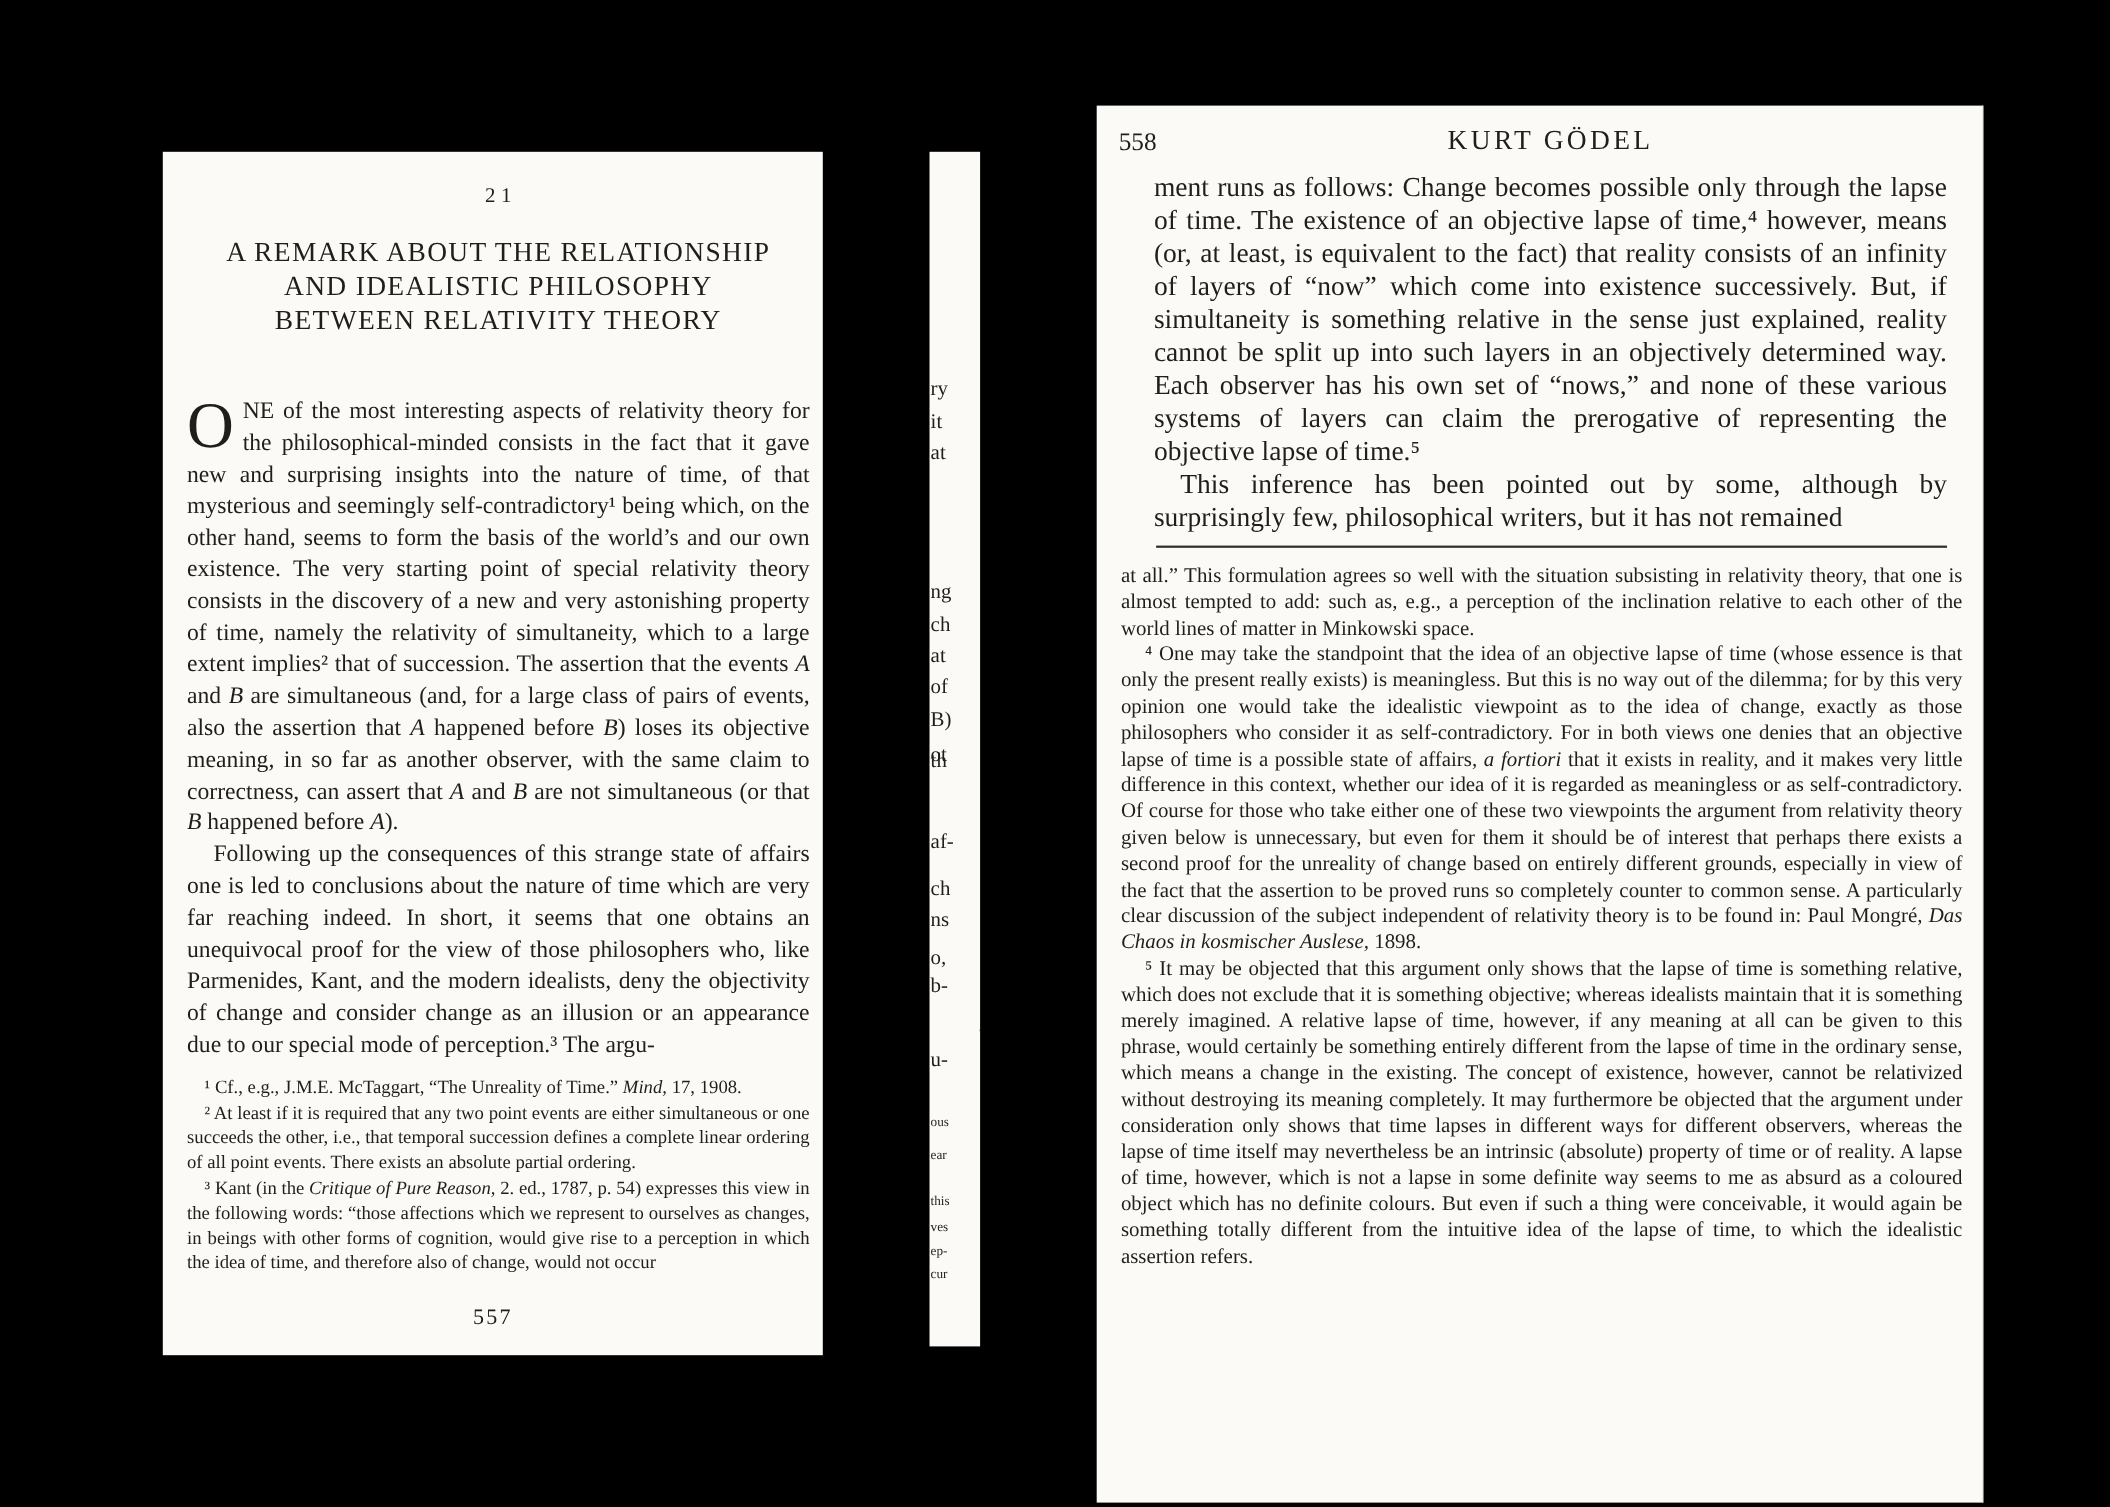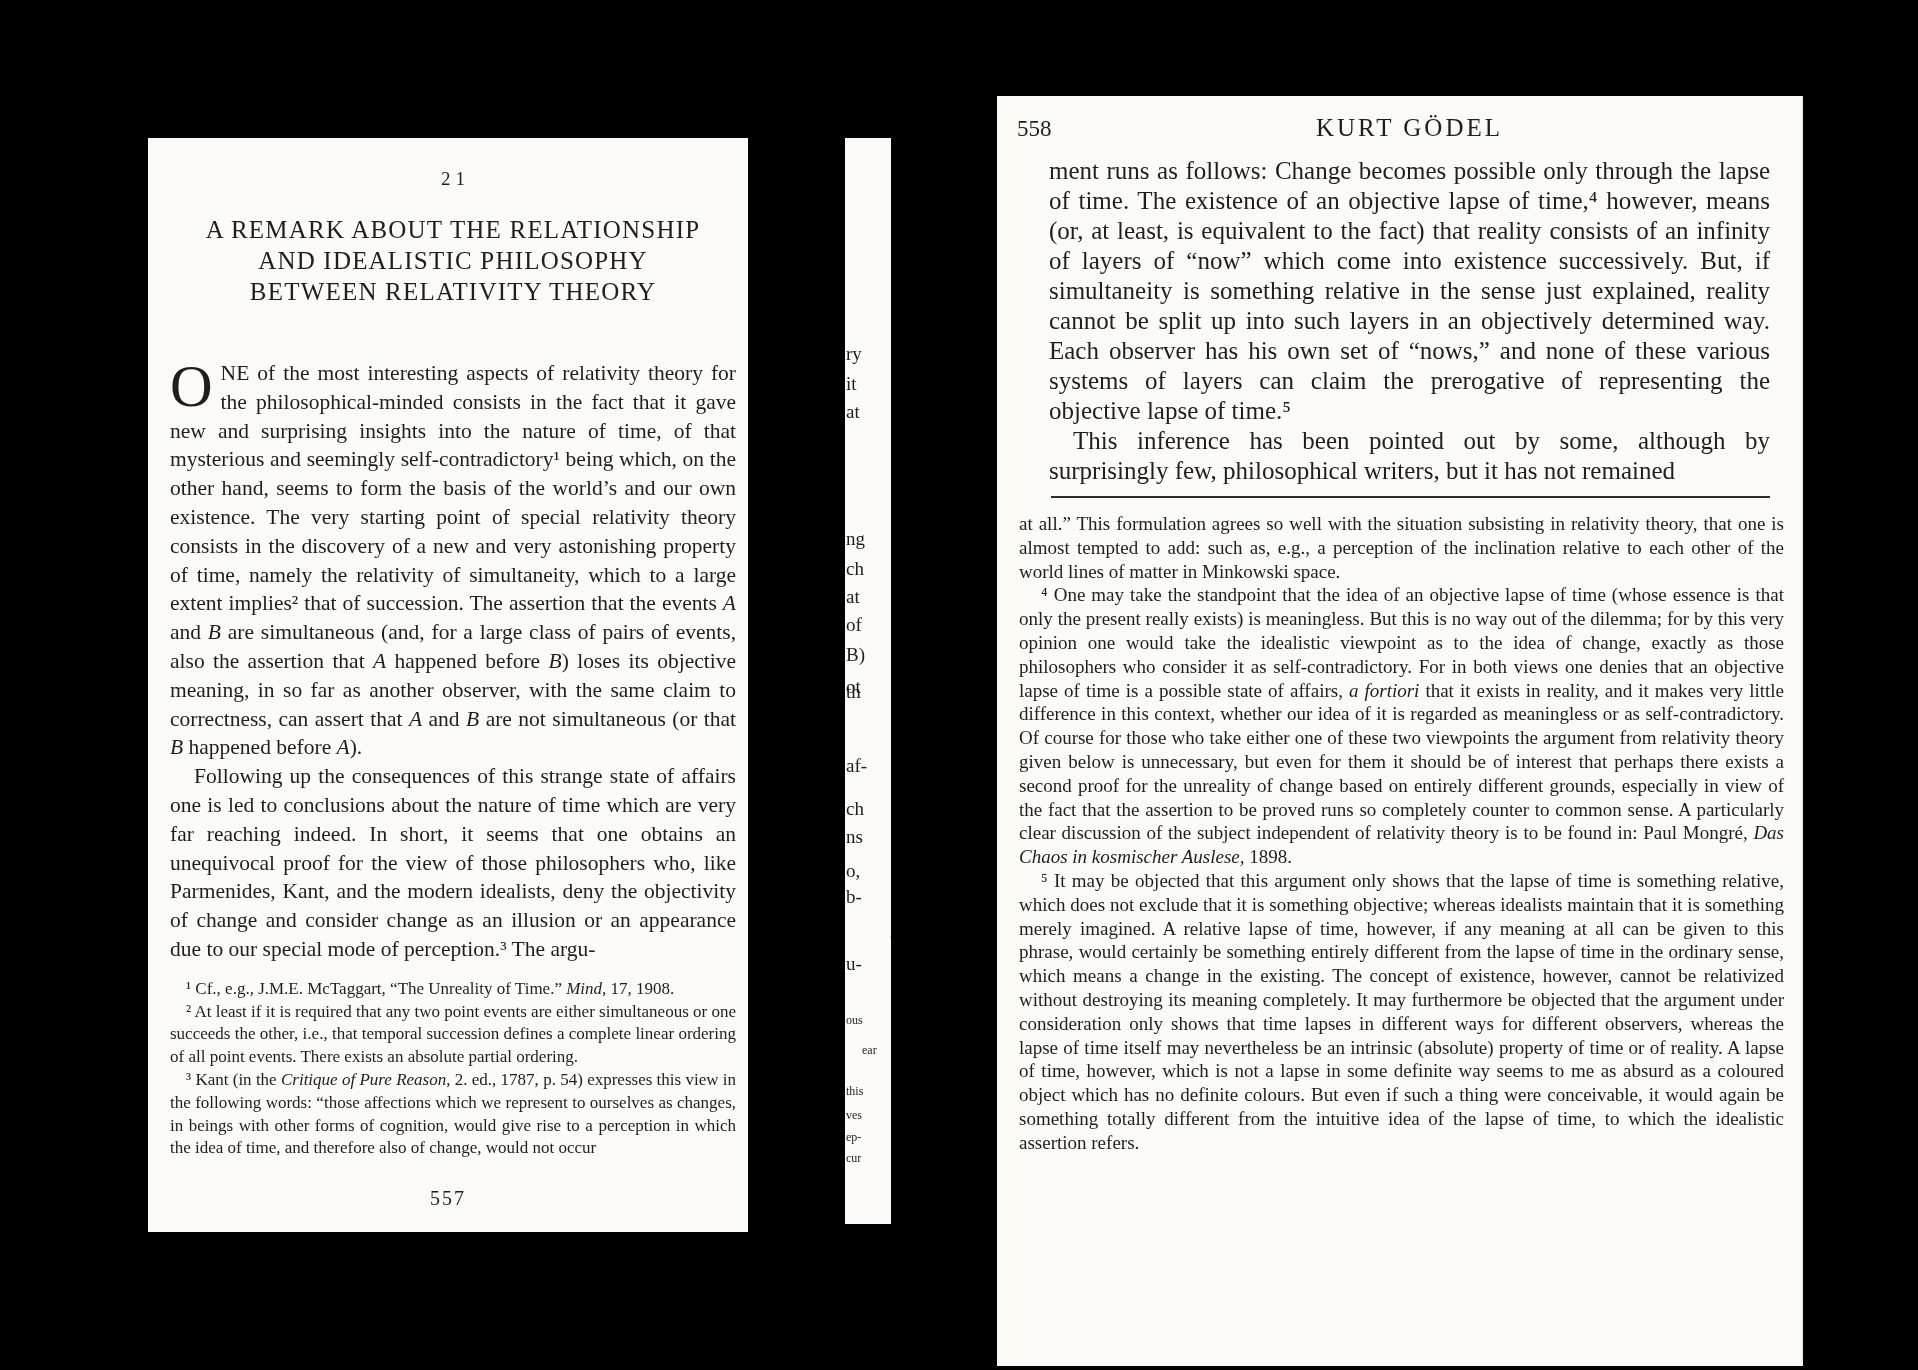--- a/index.html
+++ b/index.html
@@ -147,21 +147,21 @@
     <span class="edge-frag" style="top: 543px;">th</span>
     <span class="edge-frag" style="top: 538px;">ot</span>
     <span class="edge-frag" style="top: 617px;">af-</span>
     <span class="edge-frag" style="top: 660px;">ch</span>
     <span class="edge-frag" style="top: 688px;">ns</span>
     <span class="edge-frag" style="top: 722px;">o,</span>
     <span class="edge-frag" style="top: 748px;">b-</span>
     <span class="edge-frag" style="top: 785px; padding-left: 44px;">an</span>
     <span class="edge-frag" style="top: 815px;">u-</span>
     <span class="edge-frag small" style="top: 875px;">ous</span>
-    <span class="edge-frag small" style="top: 905px; padding-left: 16px;">ear</span>
+    <span class="edge-frag small" style="top: 905px;">ear</span>
     <span class="edge-frag small" style="top: 946px;">this</span>
     <span class="edge-frag small" style="top: 970px;">ves</span>
     <span class="edge-frag small" style="top: 992px;">ep-</span>
     <span class="edge-frag small" style="top: 1013px;">cur</span>
   </div>
 
 <div class="page right">
   <div class="running-header">
     <span class="folio-right">558</span>
     <span class="running-head">KURT GÖDEL</span>

